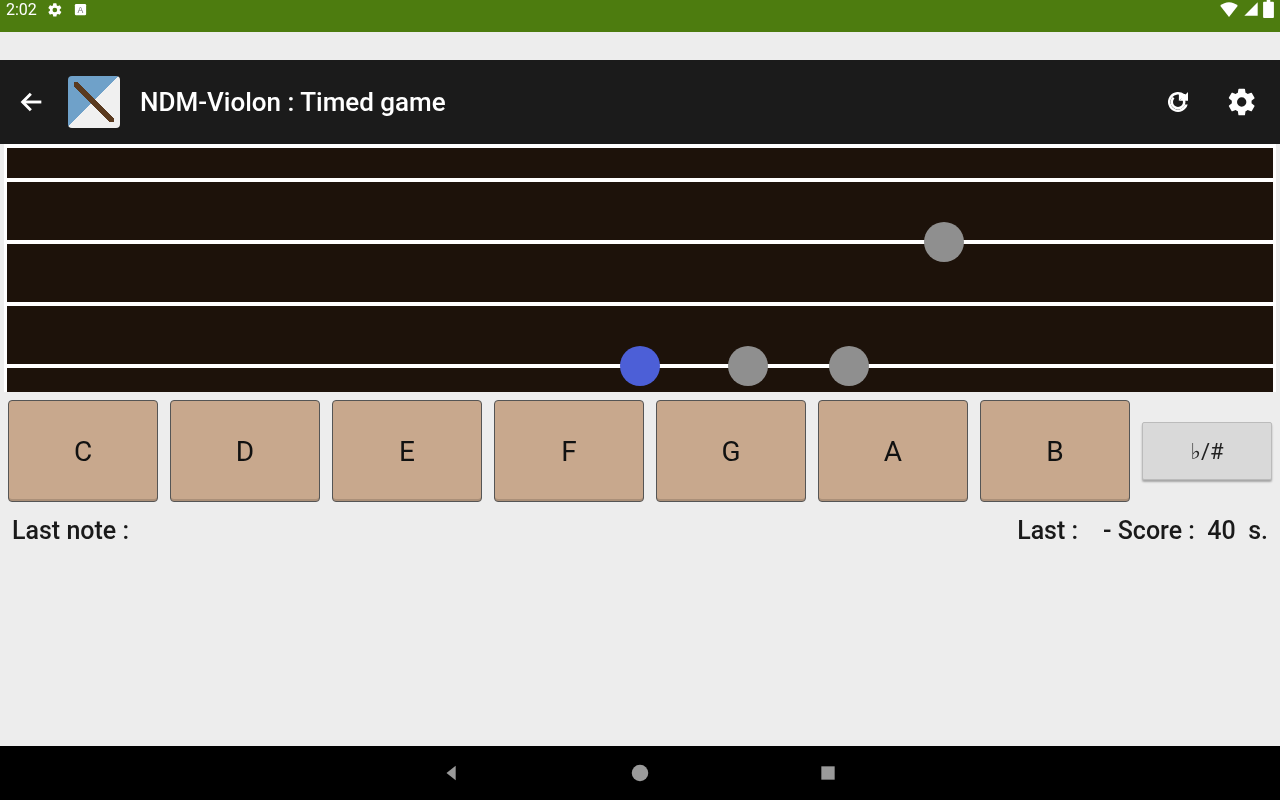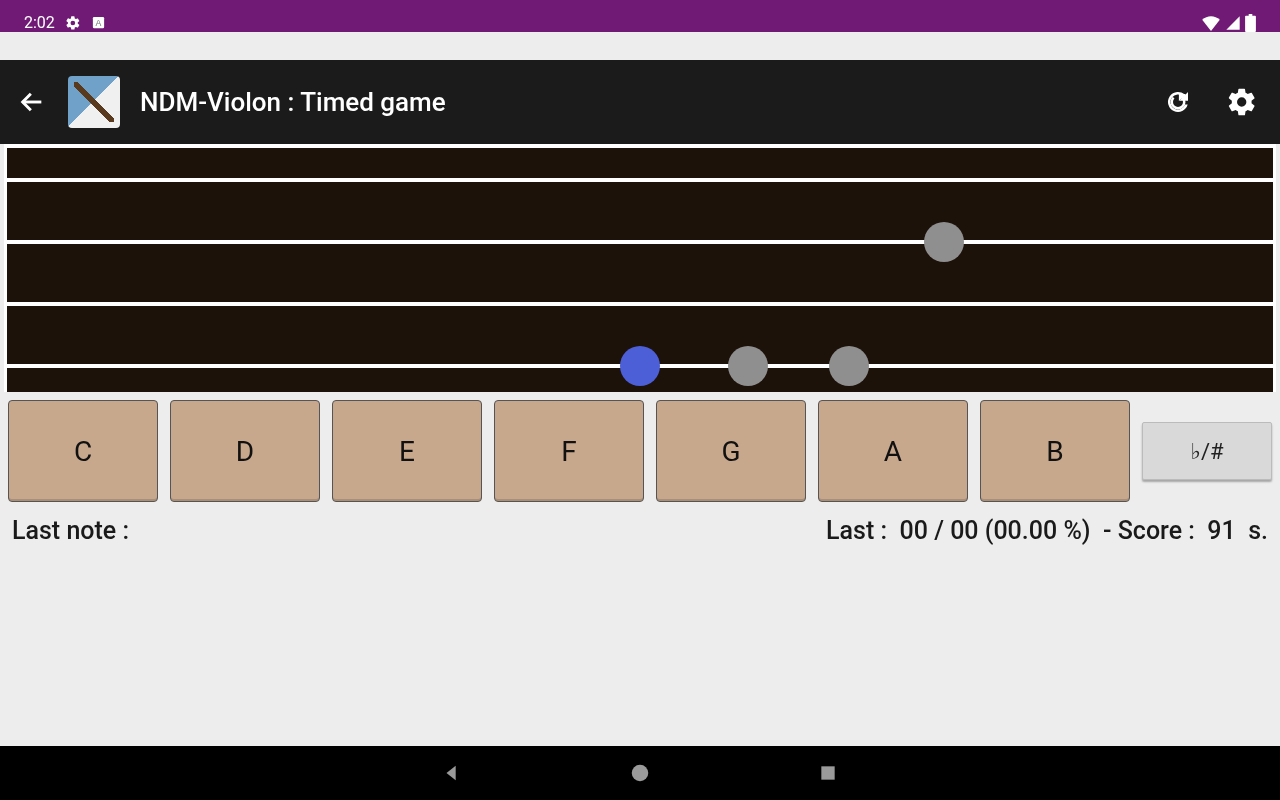--- a/index.html
+++ b/index.html
@@ -1,22 +1,22 @@
 <!DOCTYPE html>
 <html><head>
 <meta charset="utf-8">
 <style>
   * { box-sizing: border-box; margin: 0; padding: 0; }
   html, body { width: 1280px; height: 800px; overflow: hidden; font-family: Roboto, Arial, sans-serif; }
   body { background: #ededed; display: flex; flex-direction: column; }
 
   
   .status-bar {
-    height: 32px; background: #701a75; color: #fff;
-    display: flex; align-items: flex-end; padding: 0 24px; font-size: 16px;
+    height: 32px; background: #4d7c0f; color: #fff;
+    display: flex; align-items: flex-start; padding: 0 6px; font-size: 16px;
   }
   .status-left { display: flex; align-items: center; gap: 10px; }
   .status-spacer { flex: 1; }
   .status-right { display: flex; align-items: center; gap: 4px; }
   .status-bar svg { display: block; }
 
   
   .app-bar {
     height: 84px; background: #1b1b1b; color: #fff;
     display: flex; align-items: center; padding: 0 16px; gap: 20px; margin-top: 28px;
@@ -170,25 +170,24 @@
     <div class="note-btn">B</div>
     <div class="accidental-btn">♭/#</div>
   </div>
 
 <div class="status-line">
   <span>Last note :</span>&nbsp;
   <span></span>
   <span class="spacer"></span>
   <span>Last :</span>
   <span>&nbsp;&nbsp;</span>
-  <span>00 / 00 (00.00 %)</span>
   <span>&nbsp;&nbsp;</span>
   <span>- Score :</span>
   <span>&nbsp;&nbsp;</span>
-  <span>91</span>
+  <span>40</span>
   <span>&nbsp;&nbsp;</span>
   <span>s.</span>
 </div>
 
 <div class="content-fill"></div>
 
 <div class="nav-bar">
   <div class="nav-btn">
     <svg width="22" height="22" viewBox="0 0 24 24" fill="#9a9a9a">
         <path d="M16 4v16L6 12z"></path>

